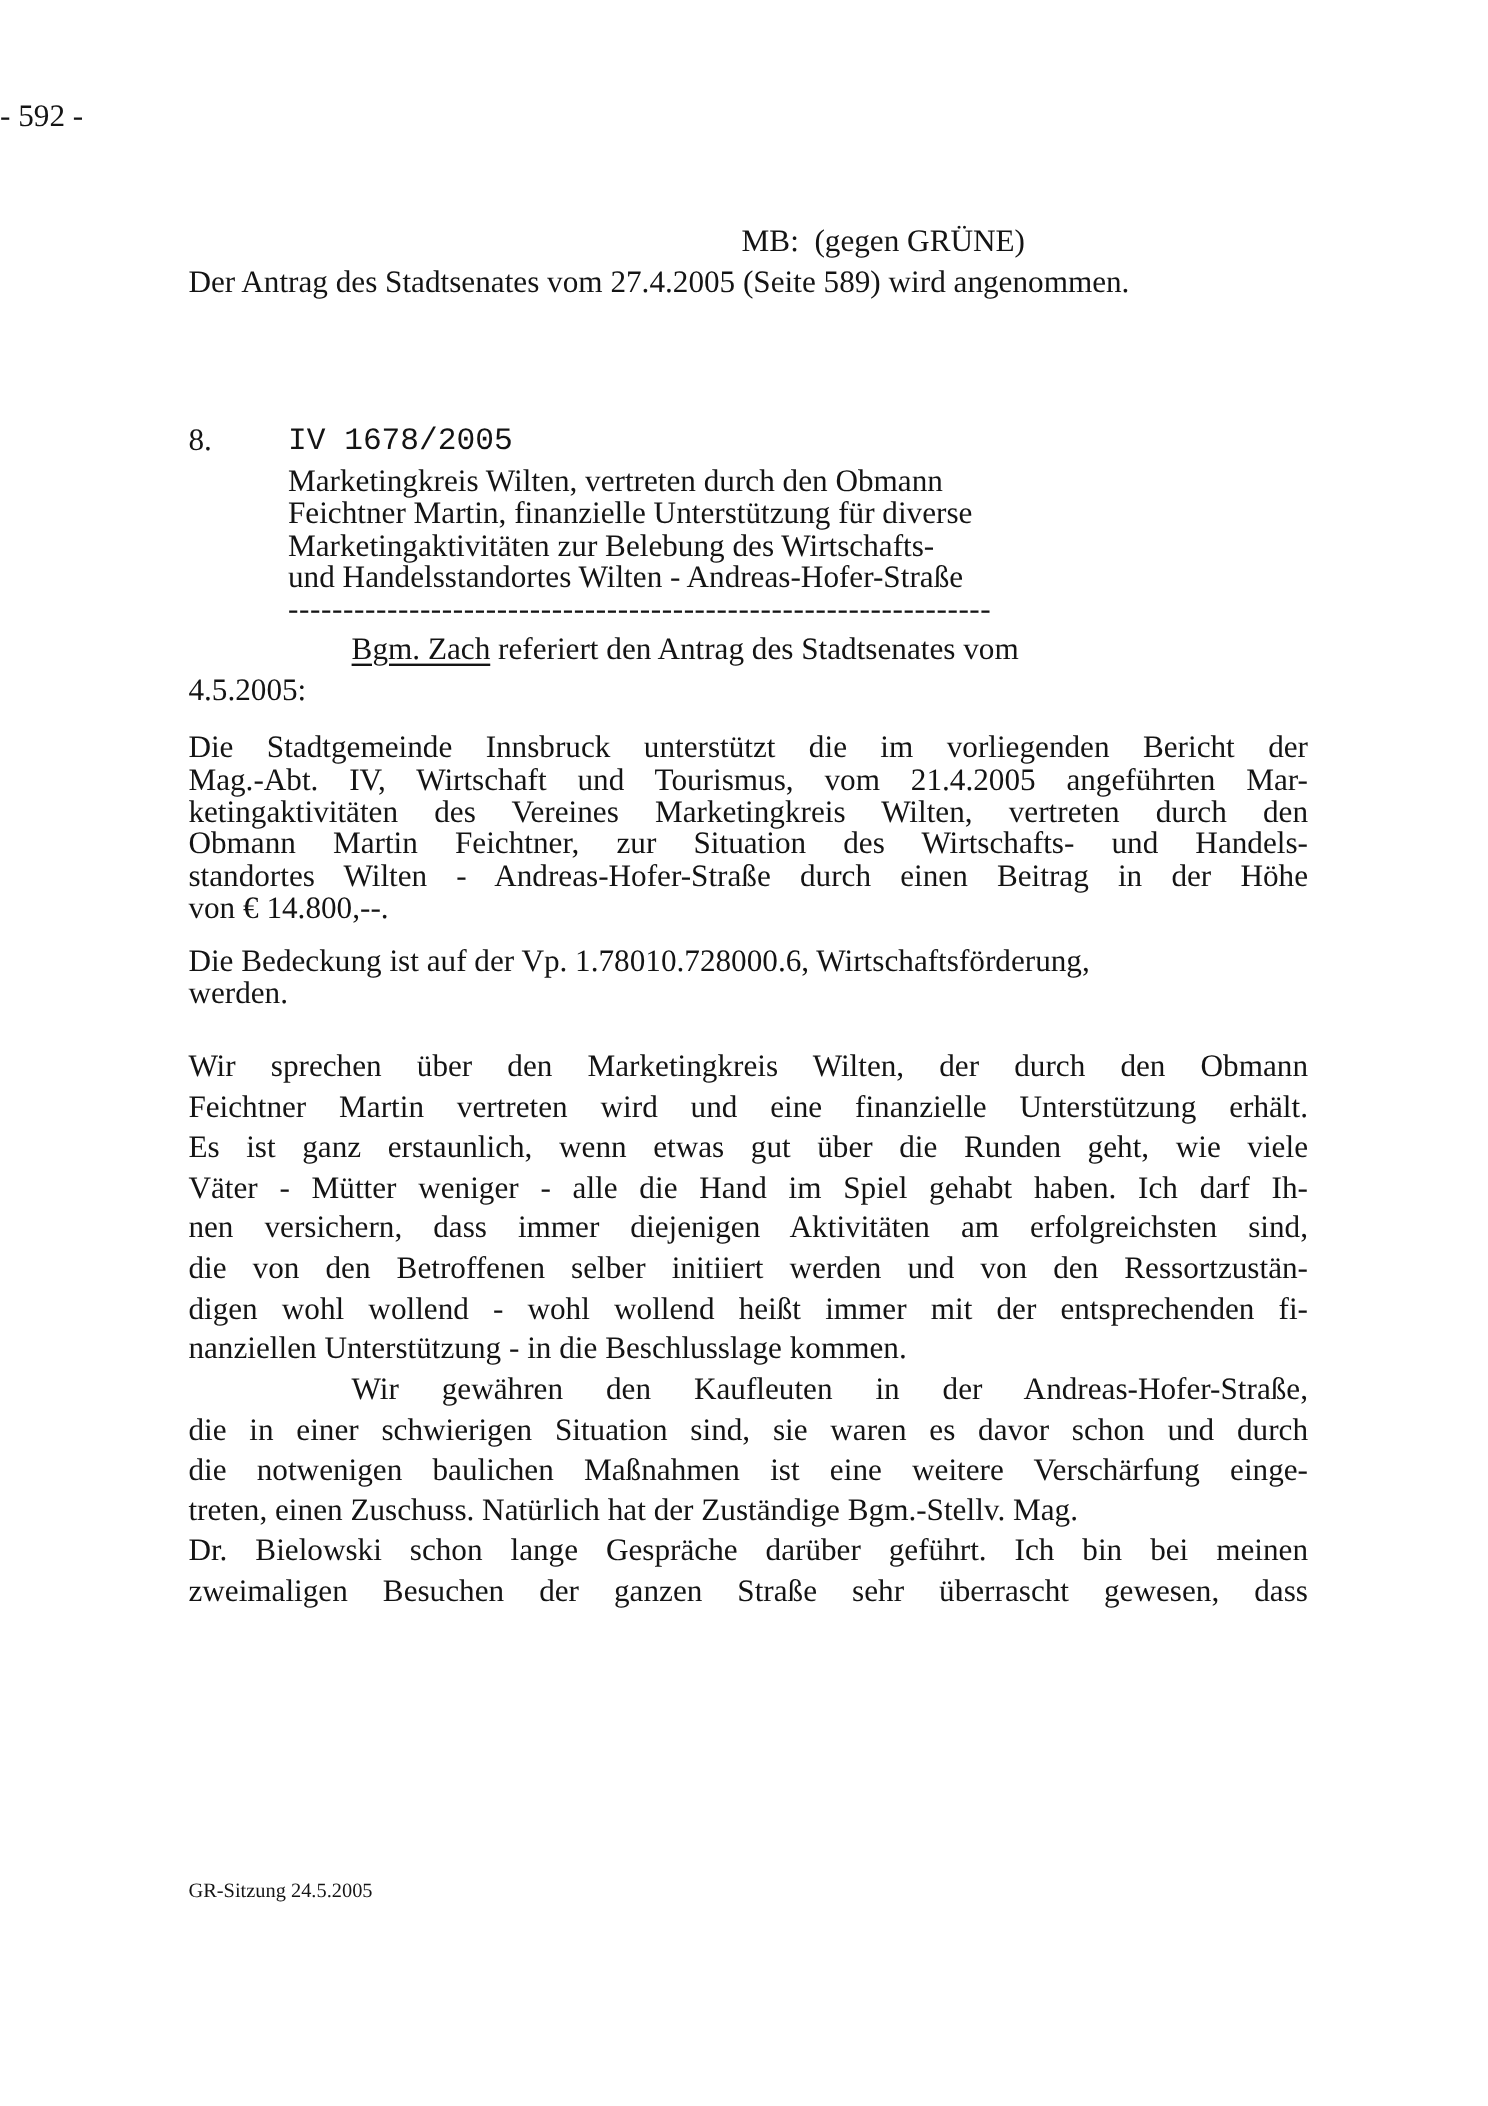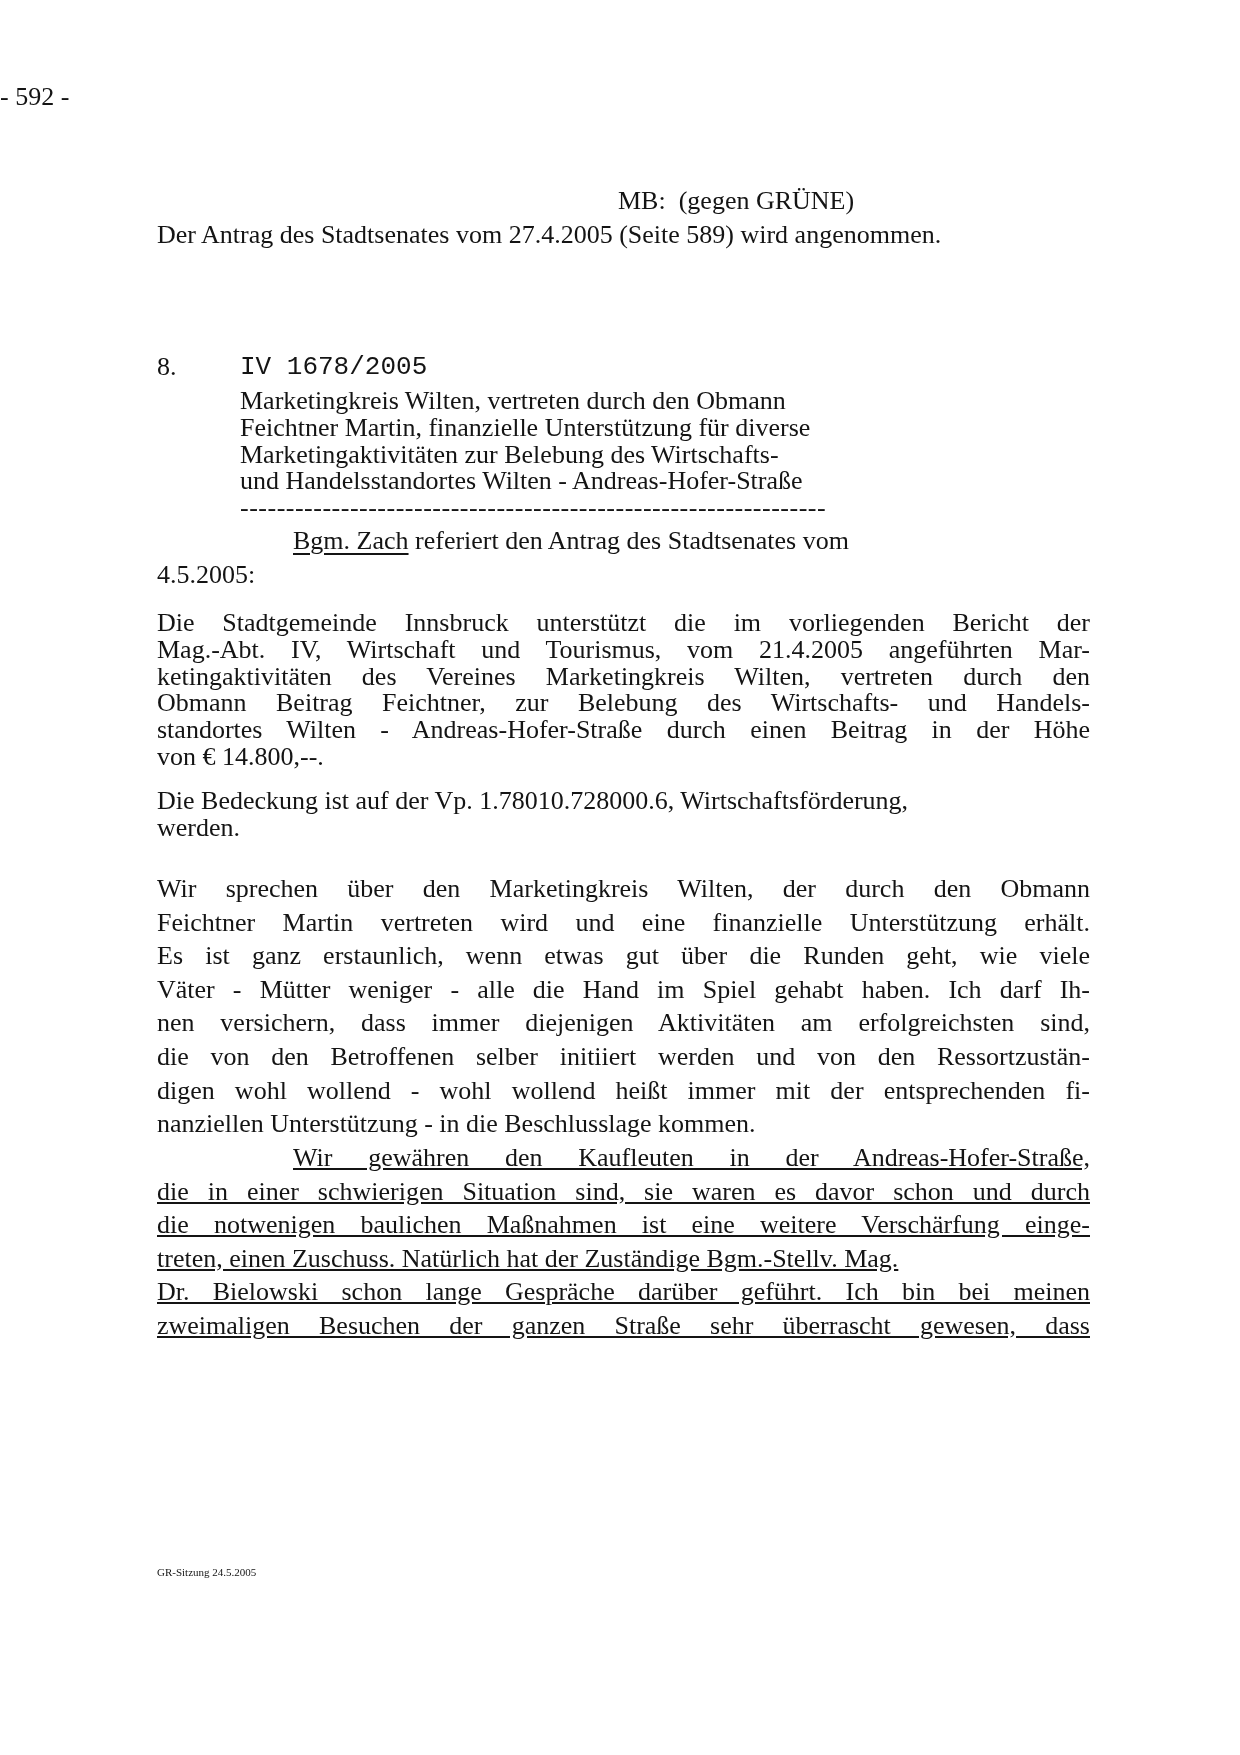--- a/index.html
+++ b/index.html
@@ -49,31 +49,30 @@
     top: 788px; left: 157px; width: 933px;
     line-height: 26.75px;
   }
   .speech-p1 {
     top: 872px; left: 157px; width: 933px;
     line-height: 33.6px;
   }
   .speech-p2 {
     top: 1141px; left: 157px; width: 933px;
     line-height: 33.6px;
-    text-decoration: underline;
   }
   .indent-first { padding-left: 136px; }
   .jline {
     text-align: justify;
     text-align-last: justify;
     text-justify: inter-word;
   }
   .footer {
     top: 1566px; left: 157px;
-    font-size: 11px;
+    font-size: 17px;
   }
 </style>
 </head>
 <body>
 
 <div class="abs t26 page-number">- 592 -</div>
 
 <div class="abs t26 mb-line">MB:  (gegen GRÜNE)</div>
 <div class="abs t26 decision-line">Der Antrag des Stadtsenates vom 27.4.2005 (Seite 589) wird angenommen.</div>
 
@@ -90,21 +89,21 @@
 
 <div class="abs t26 speaker-block">
   <div class="speaker-first-line"><span class="speaker-name">Bgm. Zach</span><span> referiert den Antrag des Stadtsenates vom</span></div>
   <div>4.5.2005:</div>
 </div>
 
 <div class="abs t26 motion-p1">
   <div class="jline">Die Stadtgemeinde Innsbruck unterstützt die im vorliegenden Bericht der</div>
   <div class="jline">Mag.-Abt. IV, Wirtschaft und Tourismus, vom 21.4.2005 angeführten Mar-</div>
   <div class="jline">ketingaktivitäten des Vereines Marketingkreis Wilten, vertreten durch den</div>
-  <div class="jline">Obmann Beitrag Feichtner, zur Belebung des Wirtschafts- und Handels-</div>
+  <div class="jline">Obmann Martin Feichtner, zur Situation des Wirtschafts- und Handels-</div>
   <div class="jline">standortes Wilten - Andreas-Hofer-Straße durch einen Beitrag in der Höhe</div>
   <div>von € 14.800,--.</div>
 </div>
 
 <div class="abs t26 motion-p2">
   <div>Die Bedeckung ist auf der Vp. 1.78010.728000.6, Wirtschaftsförderung,</div>
   <div>werden.</div>
 </div>
 
 <div class="abs t26 speech-p1">

